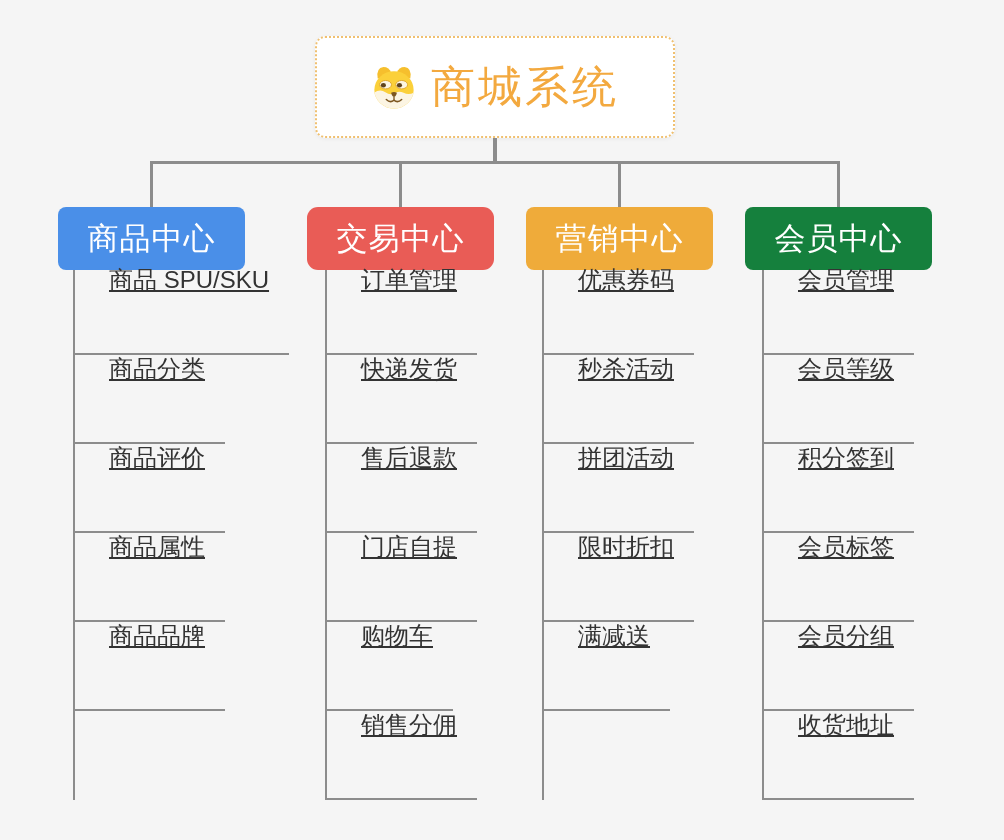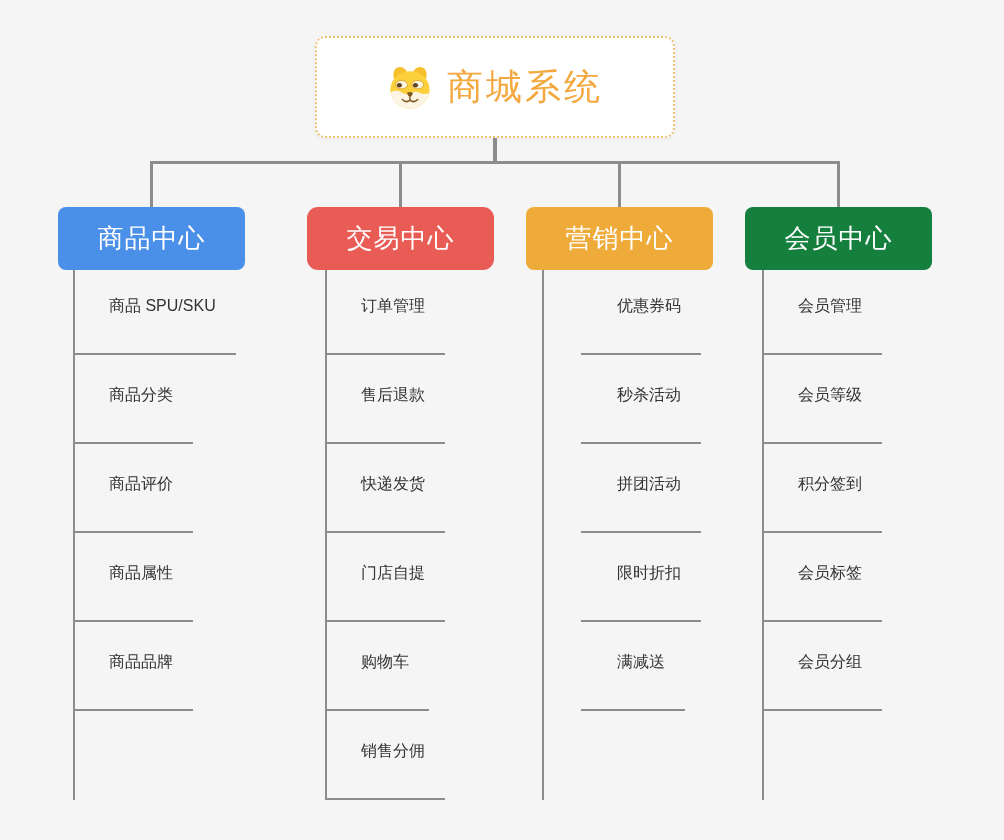--- a/index.html
+++ b/index.html
@@ -13,40 +13,40 @@
     position:relative;width:1004px;height:840px;background:var(--bg);
     overflow:hidden;
   }
   .root-node{
     position:absolute;left:315px;top:36px;width:360px;height:102px;
     background:#ffffff;border:2px dotted var(--root-border);border-radius:10px;
     display:flex;align-items:center;justify-content:center;gap:14px;
     box-shadow:0 1px 4px rgba(0,0,0,0.05);
   }
   .root-title{
-    font-size:36px;letter-spacing:3px;color:var(--root-title);
+    font-size:44px;letter-spacing:3px;color:var(--root-title);
     line-height:1;white-space:nowrap;
   }
   .line{position:absolute;background:var(--connector);}
   .riser{left:493px;top:138px;width:4px;height:25px;}
   .bus{left:150px;top:161px;width:690px;height:3px;}
   .drop{top:161px;width:3px;height:46px;}
   .branch-header{
     position:absolute;top:207px;width:187px;height:63px;border-radius:8px;
     display:flex;align-items:center;justify-content:center;
-    color:#ffffff;font-size:26px;letter-spacing:1px;white-space:nowrap;
+    color:#ffffff;font-size:31px;letter-spacing:1px;white-space:nowrap;
   }
   .branch-column{position:absolute;top:266px;height:534px;}
   .spine{position:absolute;left:0;top:4px;height:530px;width:2px;background:var(--connector);}
   .branch-item{
     position:relative;height:89px;width:max-content;
-    display:flex;align-items:center;
+    display:flex;align-items:flex-start;
     padding:0 20px 6px 36px;
     border-bottom:2px solid var(--connector);
-    font-size:16px;color:var(--item-text);line-height:1.15;white-space:nowrap;
+    font-size:24px;color:var(--item-text);line-height:1.15;white-space:nowrap;text-decoration:underline;
   }
 </style>
 </head>
 <body>
 
 <div class="canvas">
 
   <div class="root-node">
     <svg width="46" height="46" viewBox="0 0 48 48" aria-hidden="true">
       <defs>
@@ -98,40 +98,40 @@
       <div class="line drop" style="left: 399px;"></div>
       <div class="branch-header" style="left: 307px; background: rgb(233, 92, 86); border-radius: 11px;">
         <span>交易中心</span>
       </div>
       <div class="branch-column" style="left: 325px;">
         <div class="spine"></div>
         <div class="branch-item">
           <span>订单管理</span>
         </div>
         <div class="branch-item">
-          <span>售后退款</span>
+          <span>快递发货</span>
         </div>
         <div class="branch-item">
-          <span>快递发货</span>
+          <span>售后退款</span>
         </div>
         <div class="branch-item">
           <span>门店自提</span>
         </div>
         <div class="branch-item">
           <span>购物车</span>
         </div>
         <div class="branch-item">
           <span>销售分佣</span>
         </div>
       </div>
       <div class="line drop" style="left: 618px;"></div>
       <div class="branch-header" style="left: 526px; background: rgb(239, 171, 58);">
         <span>营销中心</span>
       </div>
-      <div class="branch-column" style="left: 542px; padding-left: 39px;">
+      <div class="branch-column" style="left: 542px;">
         <div class="spine"></div>
         <div class="branch-item">
           <span>优惠券码</span>
         </div>
         <div class="branch-item">
           <span>秒杀活动</span>
         </div>
         <div class="branch-item">
           <span>拼团活动</span>
         </div>
@@ -156,15 +156,18 @@
         </div>
         <div class="branch-item">
           <span>积分签到</span>
         </div>
         <div class="branch-item">
           <span>会员标签</span>
         </div>
         <div class="branch-item">
           <span>会员分组</span>
         </div>
+        <div class="branch-item">
+          <span>收货地址</span>
+        </div>
       </div>
     </div>
 </div>
 
 </body></html>

